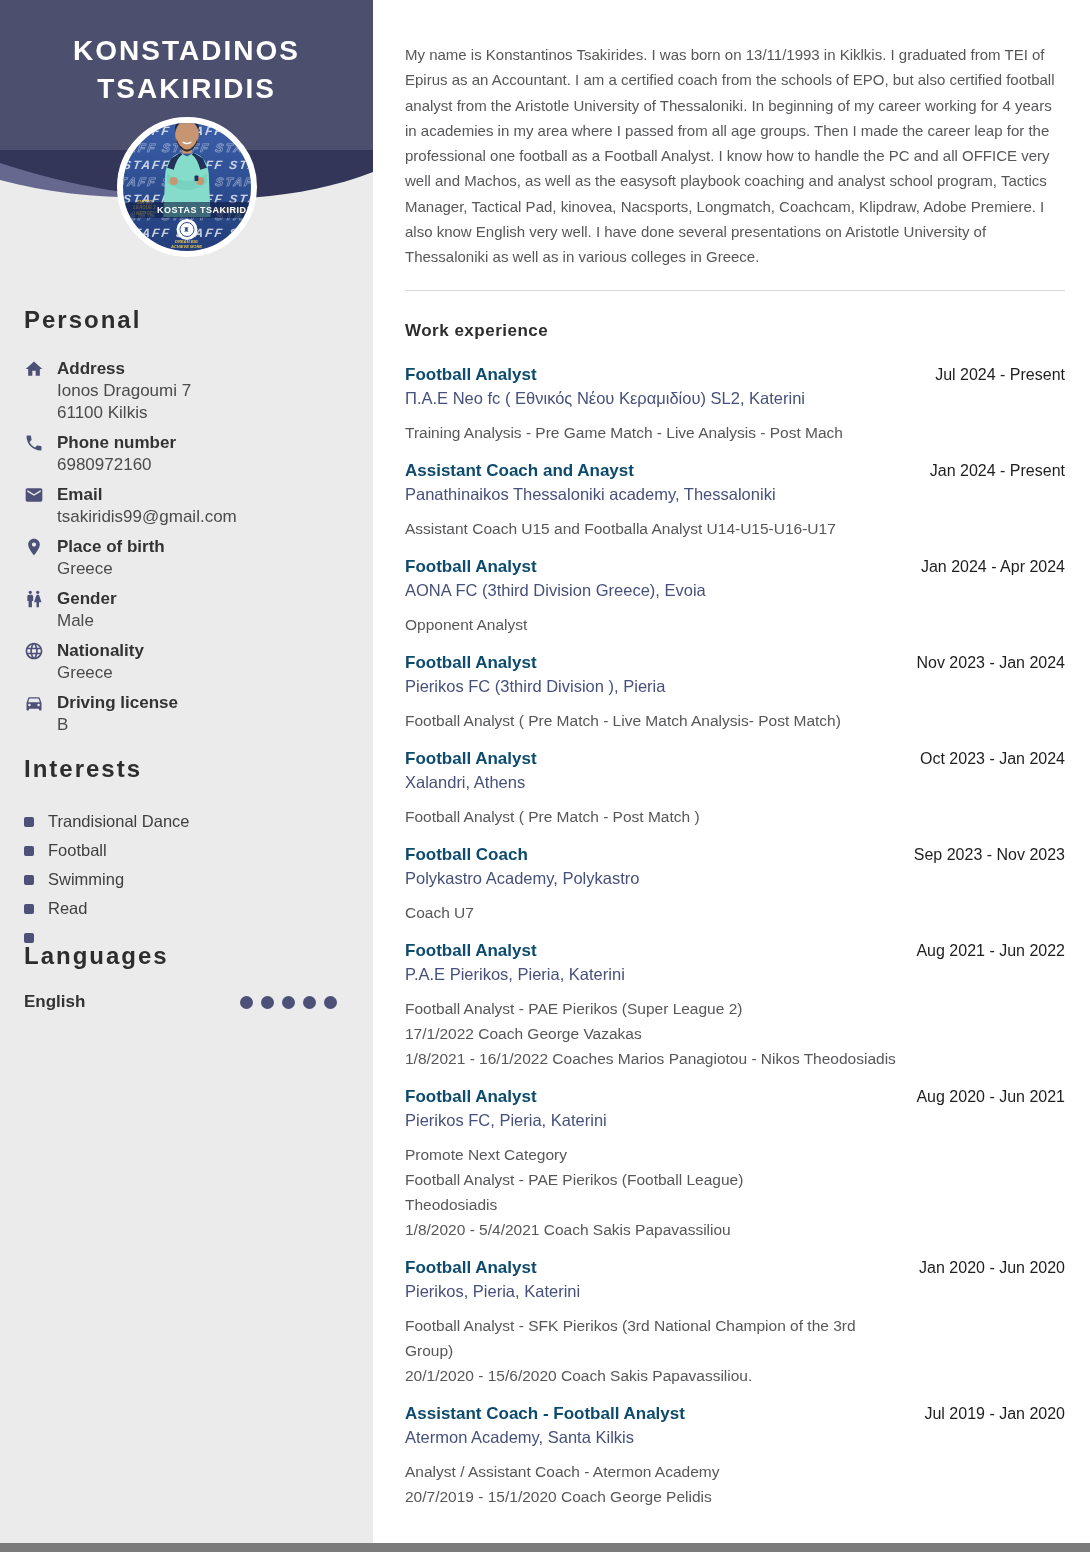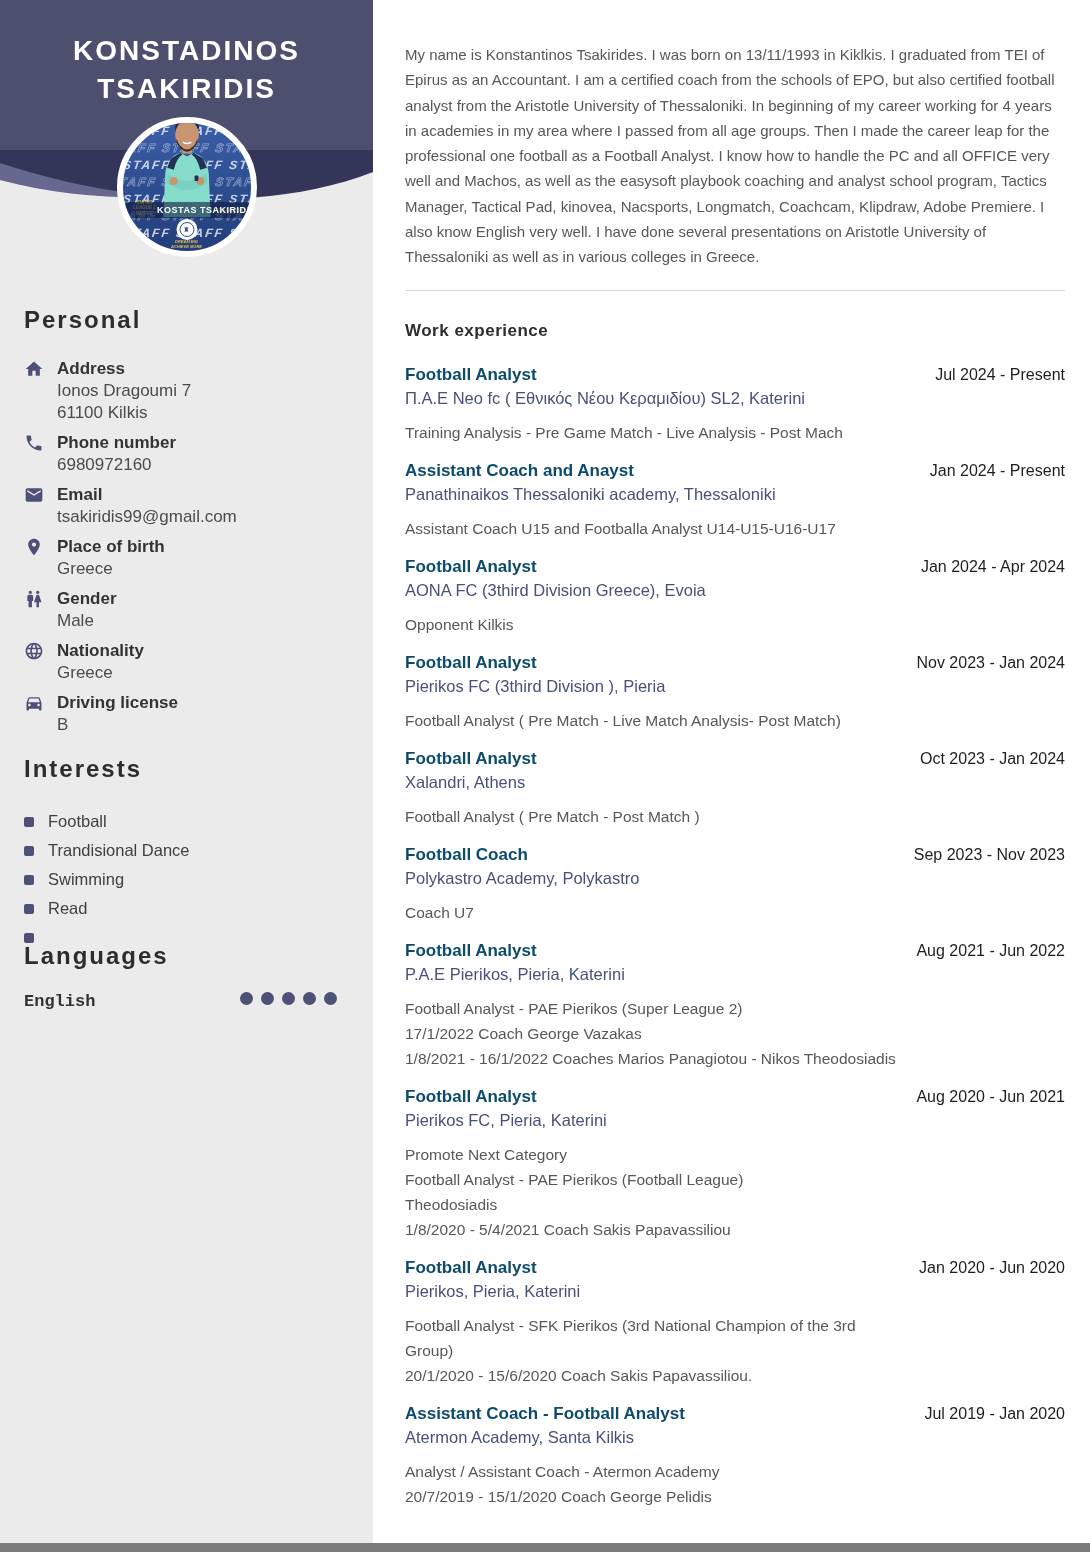--- a/index.html
+++ b/index.html
@@ -38,21 +38,21 @@
   .p-label { font-size:17px; font-weight:bold; color:#333; line-height:22px; }
   .p-lines div { font-size:17px; color:#4b4b4b; line-height:22px; }
 
   .sec-interests { position:absolute; left:24px; top:755px; width:325px; }
   .interest-list { margin-top:24px; }
   .i-item { display:flex; align-items:center; height:29px; }
   .i-bullet { width:10px; height:10px; border-radius:2px; background:var(--accent,#4d5077); margin-right:14px; flex:none; }
   .i-text { font-size:16.5px; color:#3f3f3f; }
 
   .sec-languages { position:absolute; left:24px; top:942px; width:313px; }
-  .lang-row { margin-top:22px; display:flex; align-items:flex-start; justify-content:space-between;font-family:Liberation Mono, monospace; }
+  .lang-row { margin-top:22px; display:flex; align-items:center; justify-content:space-between; }
   .lang-name { font-size:17px; font-weight:bold; color:#333; }
   .lang-dots { display:flex; }
   .dot { width:13px; height:13px; border-radius:50%; background:var(--accent,#4d5077); margin-left:8px; }
 
   
   .main { position:absolute; left:405px; top:0; width:660px; }
   .profile-text { margin-top:42px; font-size:15px; line-height:25.3px; color:#57575a; }
   .divider { border:none; border-top:1px solid #d9d9d9; margin-top:20px; }
   .work-heading { margin-top:30px; font-size:17px; font-weight:bold; letter-spacing:0.5px; color:#2d2d2d; }
   .entries { margin-top:22px; }
@@ -207,25 +207,25 @@
     </div>
   </div>
         </div>
     </section>
 
     <section class="sec-interests">
       <h2 class="side-heading">Interests</h2>
       <div class="interest-list" id="interest-list">
           <div class="i-item">
     <span class="i-bullet"></span>
+    <span class="i-text">Trandisional Dance</span>
+  </div>
+          <div class="i-item">
+    <span class="i-bullet"></span>
     <span class="i-text">Football</span>
-  </div>
-          <div class="i-item">
-    <span class="i-bullet"></span>
-    <span class="i-text">Trandisional Dance</span>
   </div>
           <div class="i-item">
     <span class="i-bullet"></span>
     <span class="i-text">Swimming</span>
   </div>
           <div class="i-item">
     <span class="i-bullet"></span>
     <span class="i-text">Read</span>
   </div>
           <div class="i-item">
@@ -277,21 +277,21 @@
             <div>Assistant Coach U15 and Footballa Analyst U14-U15-U16-U17</div>
           </div>
   </article>
         <article class="entry">
     <div class="entry-top">
       <span class="entry-title">Football Analyst</span>
       <span class="entry-date">Jan 2024 - Apr 2024</span>
     </div>
     <div class="entry-company">AONA FC (3third Division Greece), Evoia</div>
     <div class="entry-desc">
-            <div>Opponent Kilkis</div>
+            <div>Opponent Analyst</div>
           </div>
   </article>
         <article class="entry">
     <div class="entry-top">
       <span class="entry-title">Football Analyst</span>
       <span class="entry-date">Nov 2023 - Jan 2024</span>
     </div>
     <div class="entry-company">Pierikos FC (3third Division ), Pieria</div>
     <div class="entry-desc">
             <div>Football Analyst ( Pre Match - Live Match Analysis- Post Match)</div>

